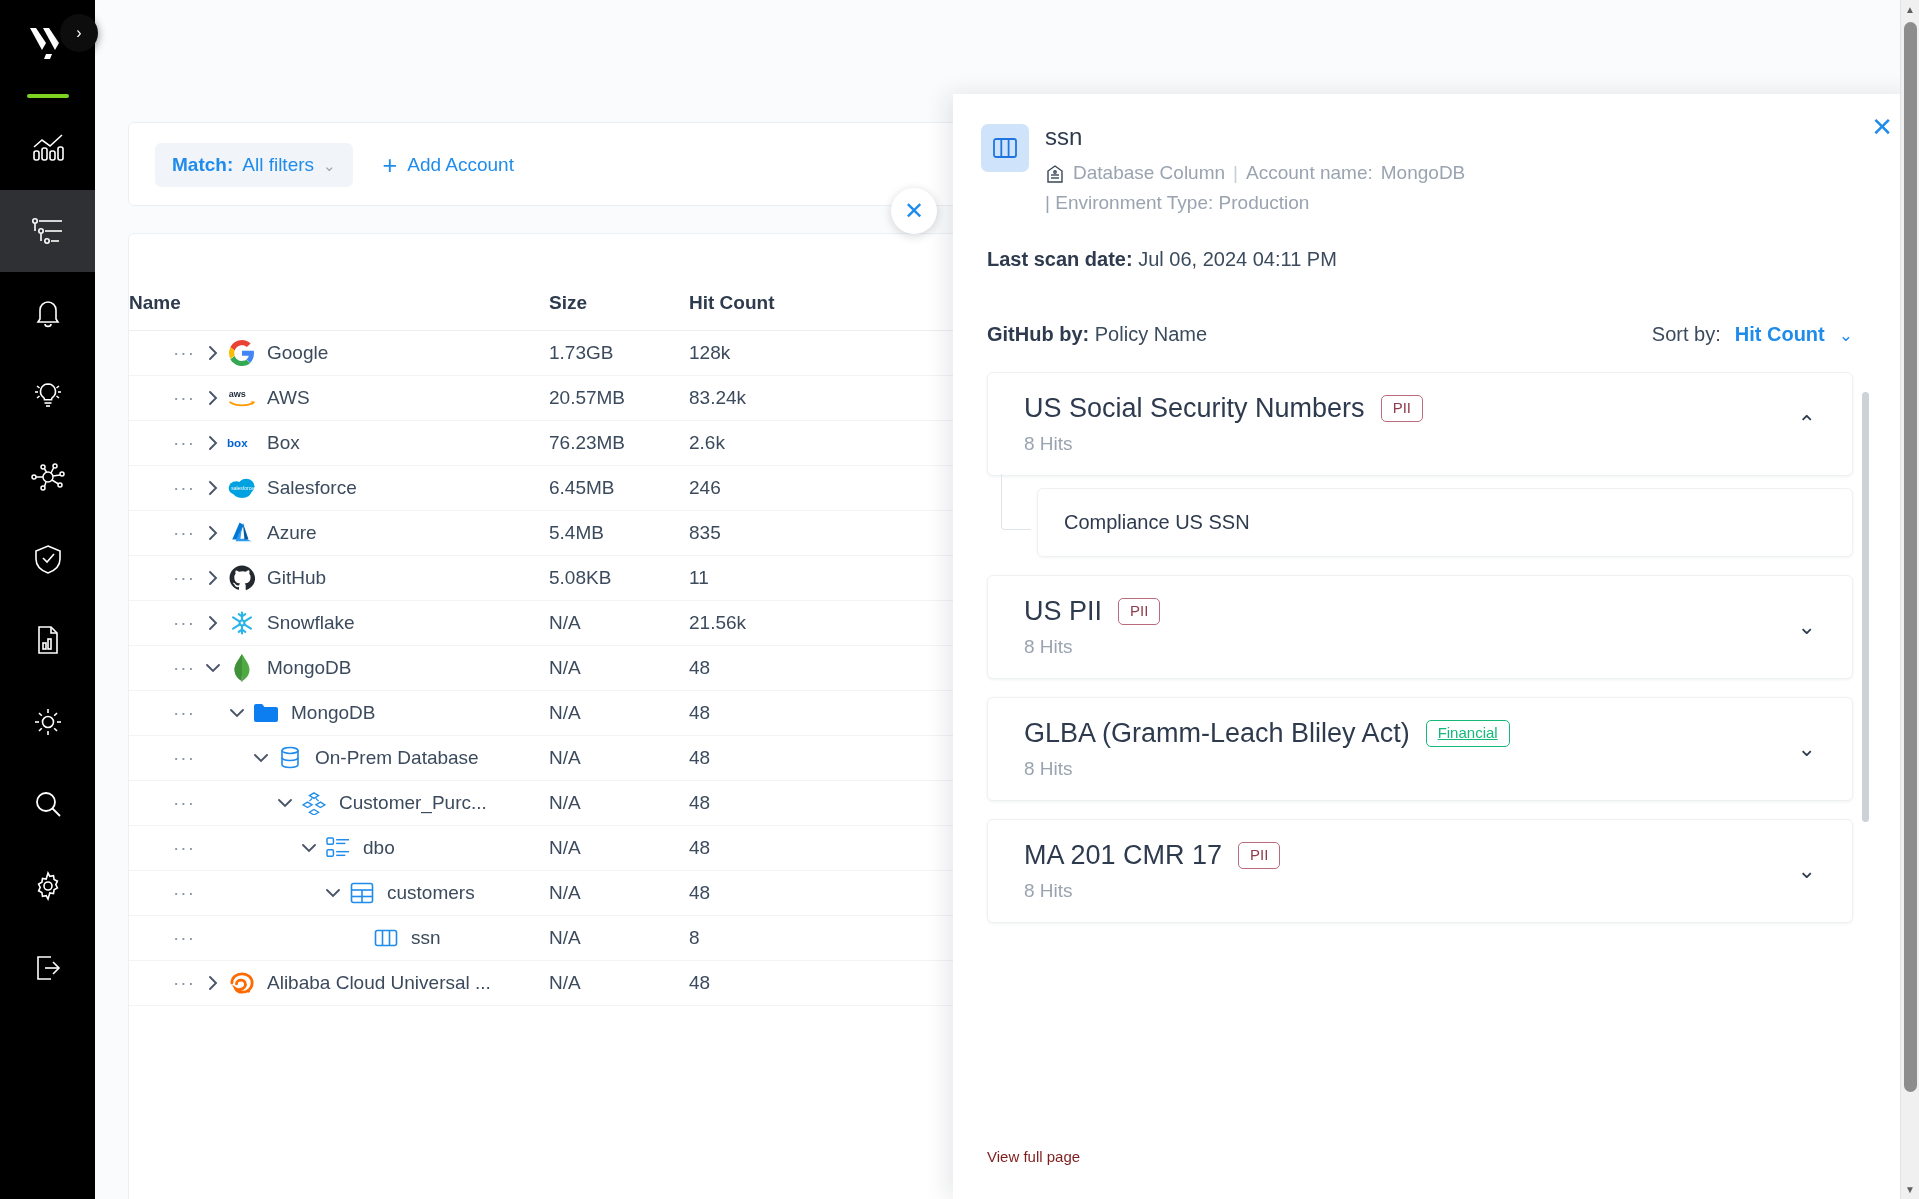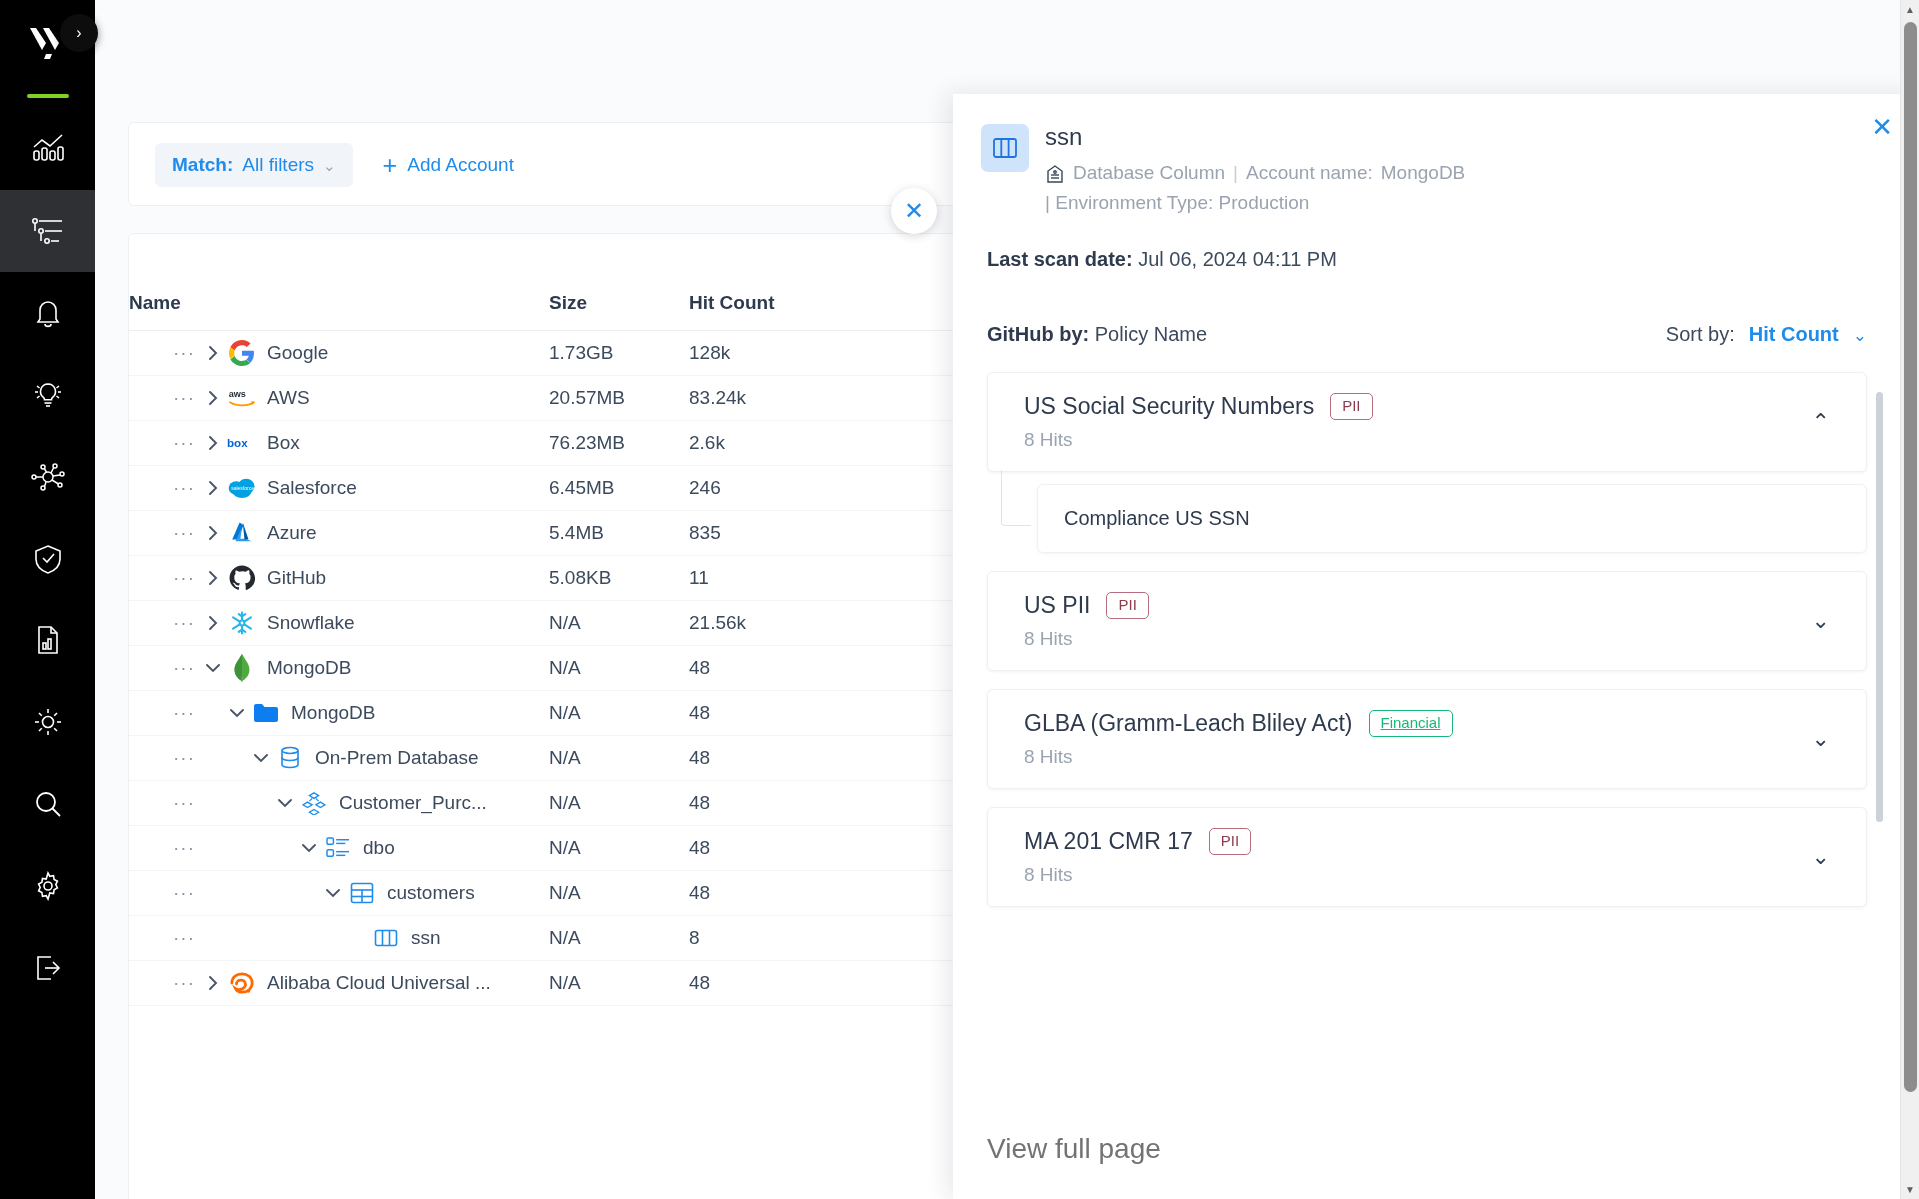--- a/index.html
+++ b/index.html
@@ -143,21 +143,21 @@
   .panel-tabs {
     display: flex; gap: 36px; padding: 0 34px; margin-top: 26px;
     border-bottom: 1px solid #e9ecef;
   }
   .ptab {
     font-size: 22px; color: #3b4a5c; padding-bottom: 14px; cursor: pointer;
     border-bottom: 4px solid transparent; margin-bottom: -1px;
   }
   .ptab.active { color: #1f8ceb; border-bottom-color: #1f8ceb; }
 
-  .panel-body { padding: 34px 34px 0 34px; }
+  .panel-body { padding: 34px 48px 0 34px; }
   .scan-line { font-size: 20px; color: #3b4a5c; }
   .scan-line b { color: #2e3a4d; }
 
   .group-row {
     display: flex; align-items: center; justify-content: space-between;
     margin-top: 52px; padding-right: 18px;
   }
   .group-left { font-size: 20px; color: #3b4a5c; }
   .group-left b { color: #2e3a4d; }
   .group-right { display: flex; align-items: baseline; gap: 14px; font-size: 20px; color: #3b4a5c; }
@@ -169,21 +169,21 @@
     background: #fff; border: 1px solid #eef1f4; border-radius: 6px;
     box-shadow: 0 1px 3px rgba(20,30,50,.06);
     margin-bottom: 18px; position: relative;
   }
   .pcard-main {
     display: flex; align-items: center; justify-content: space-between;
     padding: 20px 26px 20px 36px; min-height: 96px;
   }
   .pc-l { display: flex; flex-direction: column; gap: 9px; }
   .pc-titlerow { display: flex; align-items: center; gap: 16px; }
-  .pc-title { font-size: 23px; color: #2e3a4d; }
+  .pc-title { font-size: 27px; color: #2e3a4d; }
   .pc-hits { font-size: 19px; color: #9aa4b0; }
   .badge {
     font-size: 15px; border-radius: 5px; padding: 4px 11px; border: 1px solid;
     line-height: 1.1;
   }
   .badge.pii { color: #8e3b4d; border-color: #b86b7c; }
   .badge.financial { color: #16b87a; border-color: #16b87a; text-decoration: underline; }
   .pc-chev { color: #2e3a4d; font-size: 22px; cursor: pointer; padding-right: 10px; }
 
   .sub-wrap { position: relative; margin: -6px 0 18px 0; }
@@ -193,21 +193,21 @@
     border-bottom-left-radius: 4px;
   }
   .sub-card {
     margin-left: 50px; background: #fff; border: 1px solid #eef1f4; border-radius: 6px;
     box-shadow: 0 1px 3px rgba(20,30,50,.05);
     padding: 22px 26px; font-size: 20px; color: #2e3a4d;
   }
 
   .view-full {
     position: absolute; left: 34px; bottom: 34px;
-    font-size: 28px; color: #737373; cursor: pointer;
+    font-size: 15px; color: #7f1d1d; cursor: pointer;
   }
 
   
   .list-scroll {
     position: absolute; right: 2px; top: 0; width: 7px; height: 520px;
     background: transparent;
   }
   .list-scroll i {
     display: block; position: absolute; left: 0; top: 20px; width: 7px; height: 430px;
     background: #cdd2d9; border-radius: 4px;

